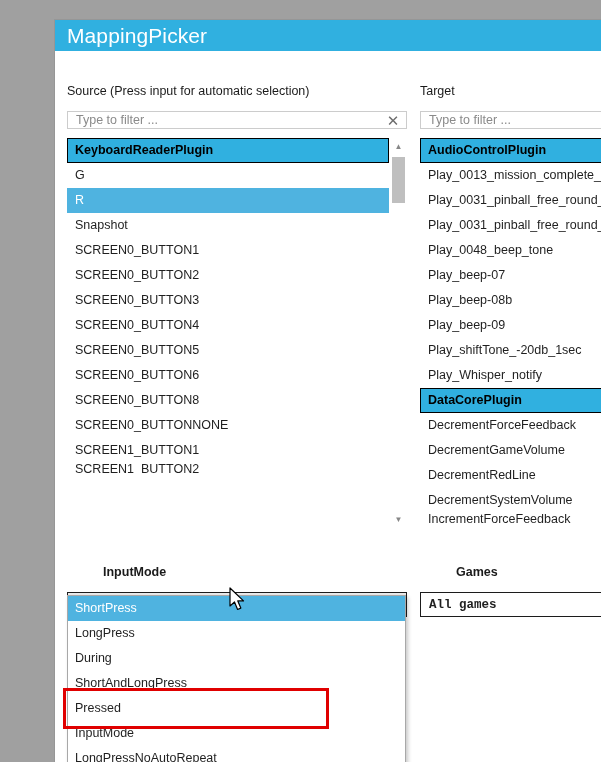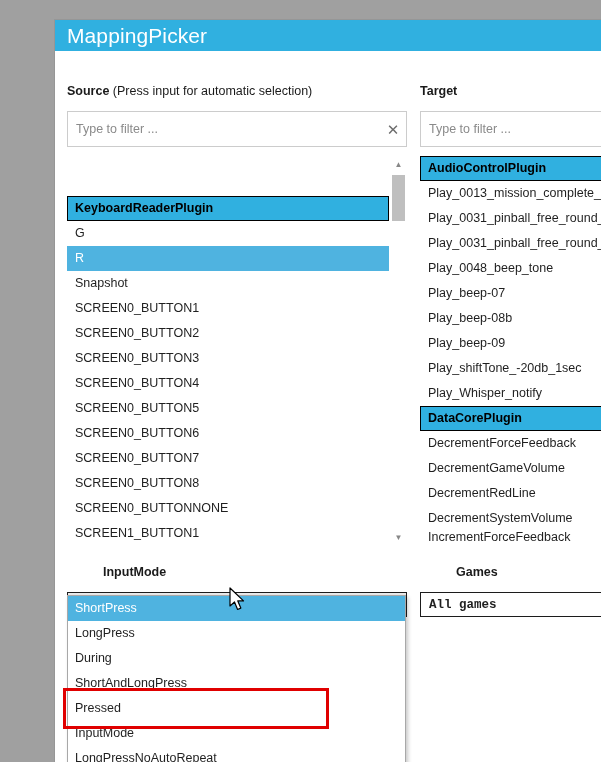--- a/index.html
+++ b/index.html
@@ -56,28 +56,28 @@
   #col-target { left: 365px; width: 235px; }
 
   .section-label {
     font-size: 12.5px;
     color: #1a1a1a;
     margin-top: 31px;
     height: 18px;
     line-height: 18px;
     white-space: nowrap;
   }
-  .section-label b { font-weight: bold; margin-top: 23px; }
+  .section-label b { font-weight: normal; margin-top: 23px; }
   .section-label .hint { font-weight: normal; }
 
   
   .filter-box {
     position: relative;
     margin-top: 11px;
-    height: 36px;
+    height: 18px;
     border: 1px solid #cccccc;
     background: #ffffff;
     box-sizing: border-box;
     display: flex;
     align-items: center;
   }
   .filter-box .ph {
     font-size: 12.5px;
     color: #8a8a8a;
     padding-left: 8px;
@@ -100,21 +100,21 @@
     position: relative;
     margin-top: 9px;
     background: #ffffff;
     border: none;
     overflow: hidden;
   }
   #source-list { height: 390px; width: 340px; }
   #target-list { height: 390px; width: 235px; }
 
   .rows { position: absolute; left: 0; top: 0; right: 0; }
-  #source-list .rows { right: 18px; margin-top: 40px; }
+  #source-list .rows { right: 18px; }
 
   .row {
     height: 25px;
     line-height: 25px;
     font-size: 12.5px;
     color: #1f1f1f;
     padding-left: 8px;
     white-space: nowrap;
     overflow: hidden;
     box-sizing: border-box;
@@ -293,21 +293,20 @@
             <div class="row group">KeyboardReaderPlugin</div>
             <div class="row">G</div>
             <div class="row selected">R</div>
             <div class="row">Snapshot</div>
             <div class="row">SCREEN0_BUTTON1</div>
             <div class="row">SCREEN0_BUTTON2</div>
             <div class="row">SCREEN0_BUTTON3</div>
             <div class="row">SCREEN0_BUTTON4</div>
             <div class="row">SCREEN0_BUTTON5</div>
             <div class="row">SCREEN0_BUTTON6</div>
-            <div class="row">SCREEN0_BUTTON7</div>
             <div class="row">SCREEN0_BUTTON8</div>
             <div class="row">SCREEN0_BUTTONNONE</div>
             <div class="row">SCREEN1_BUTTON1</div>
             <div class="row clipped">SCREEN1_BUTTON2</div>
           </div>
         <div class="vscroll">
           <div class="arrow up">▲</div>
           <div class="thumb"></div>
           <div class="arrow down">▼</div>
         </div>

